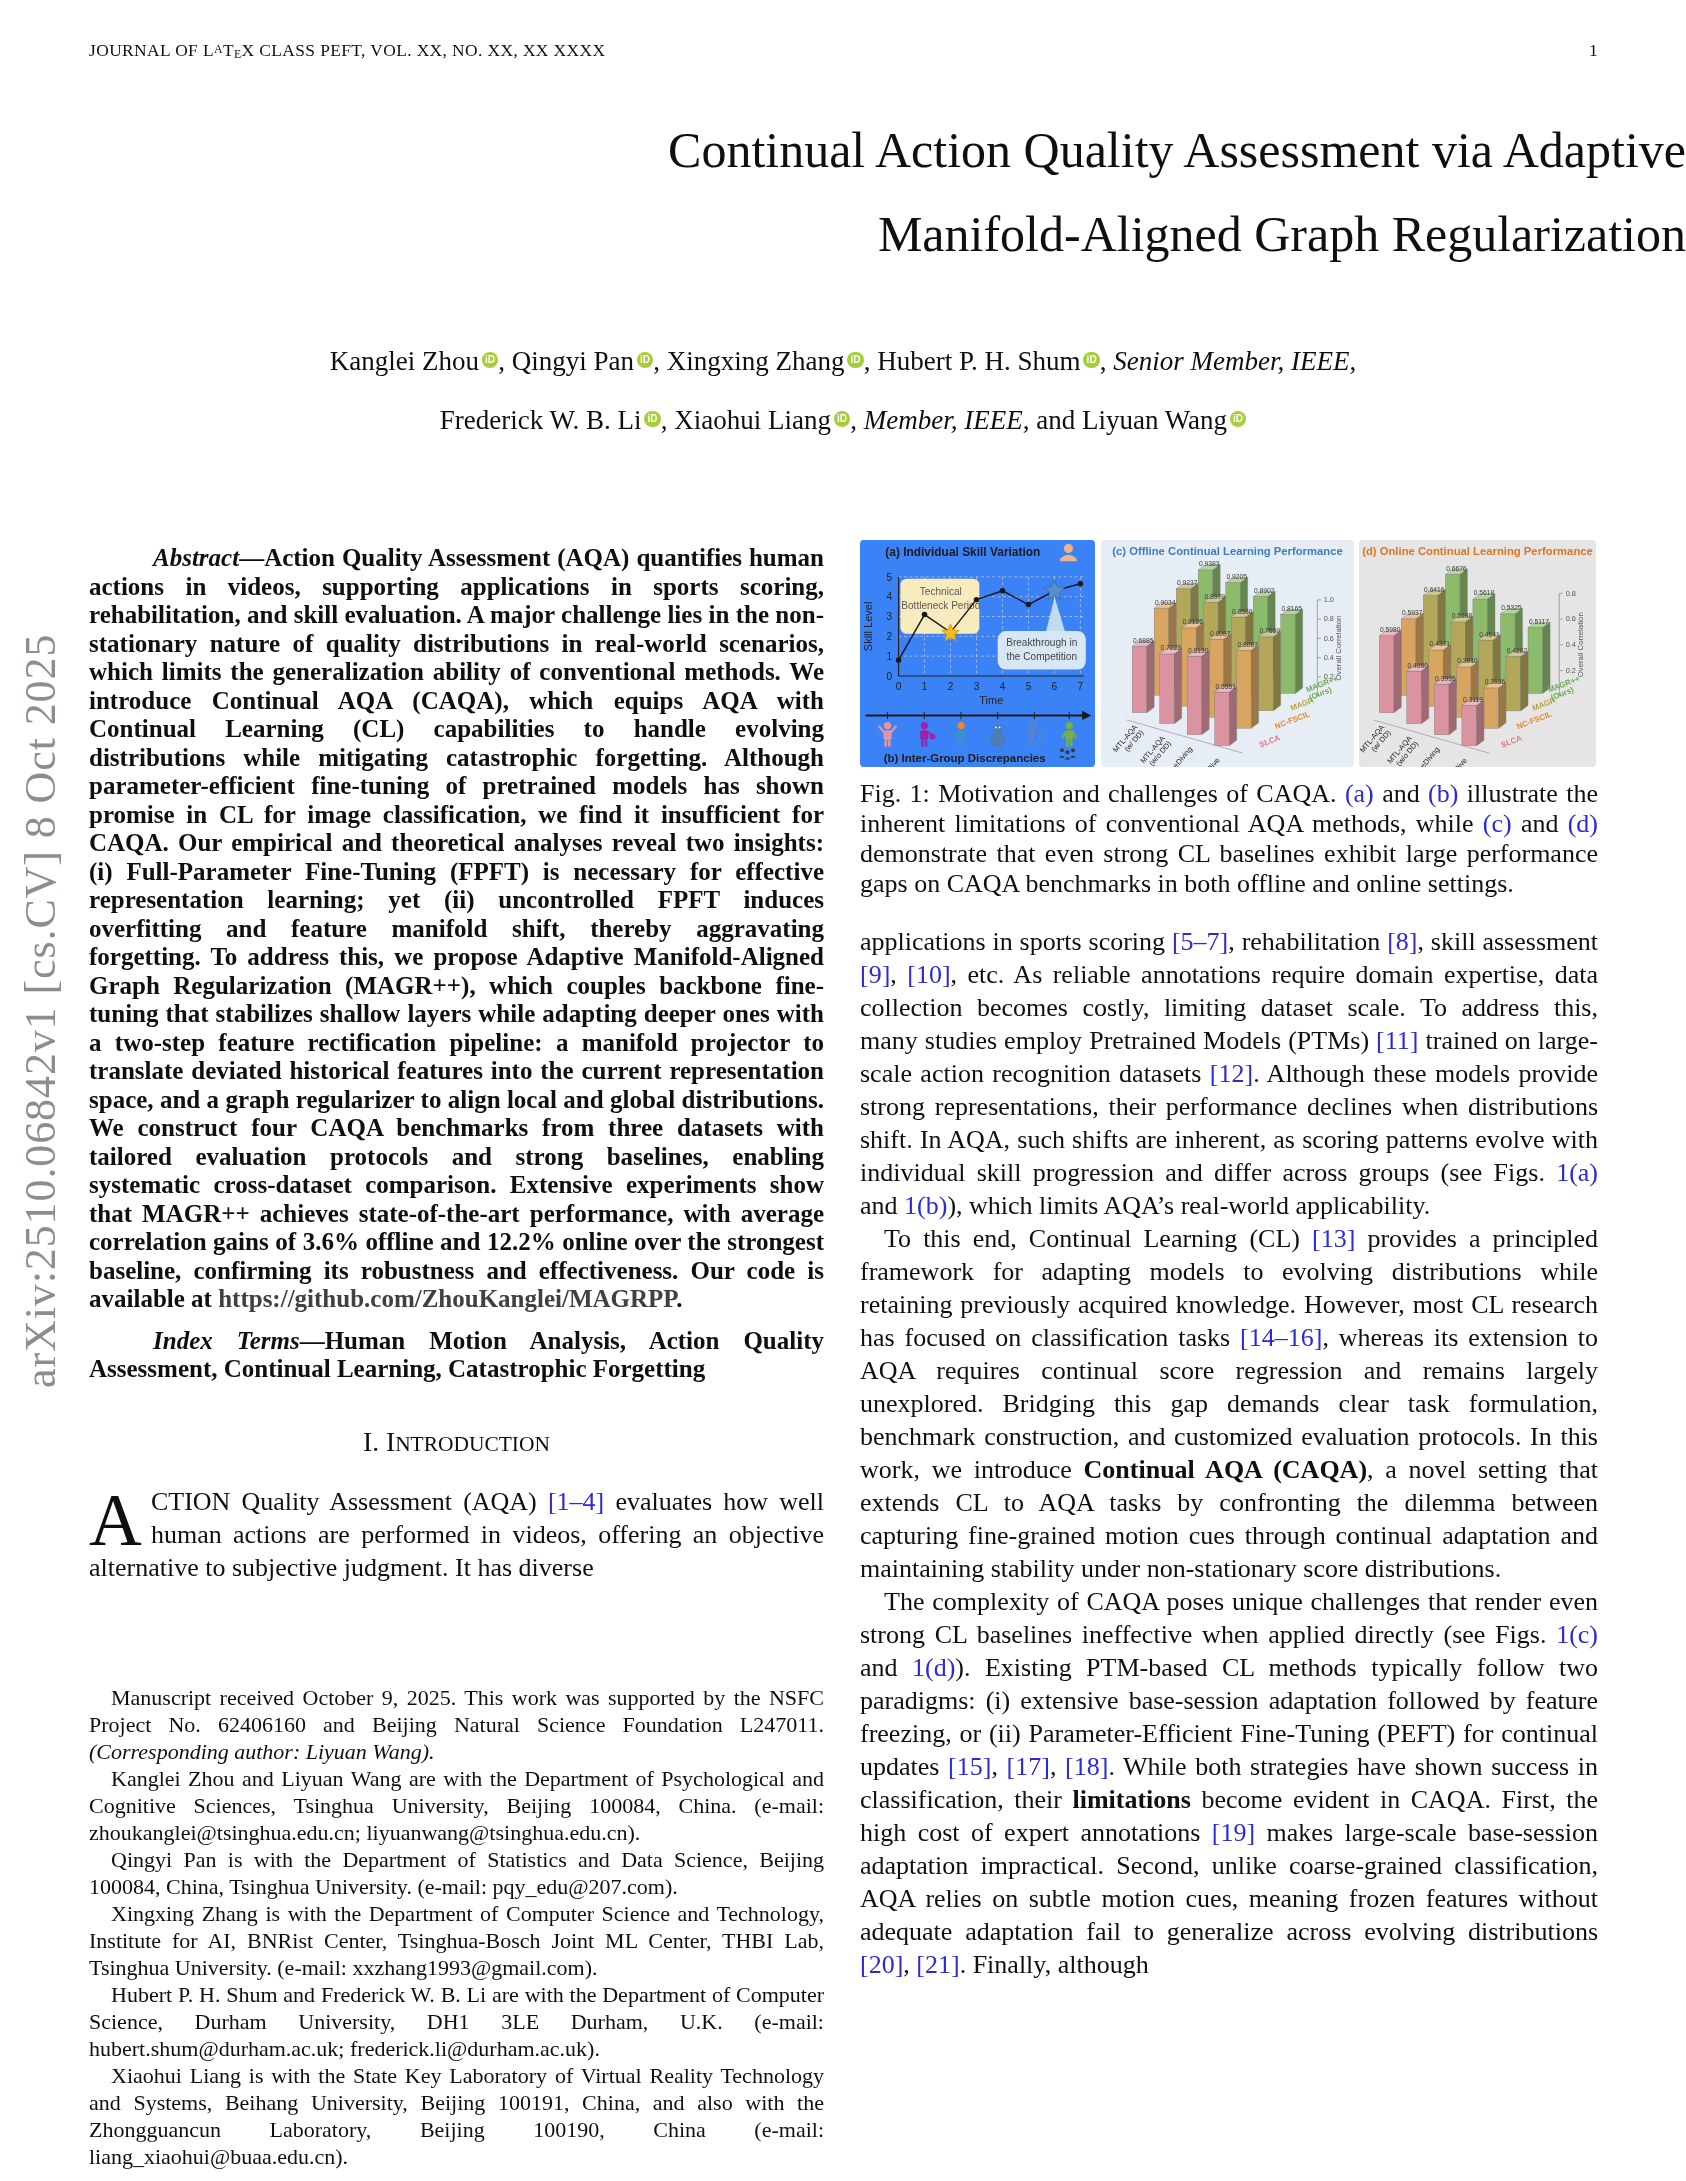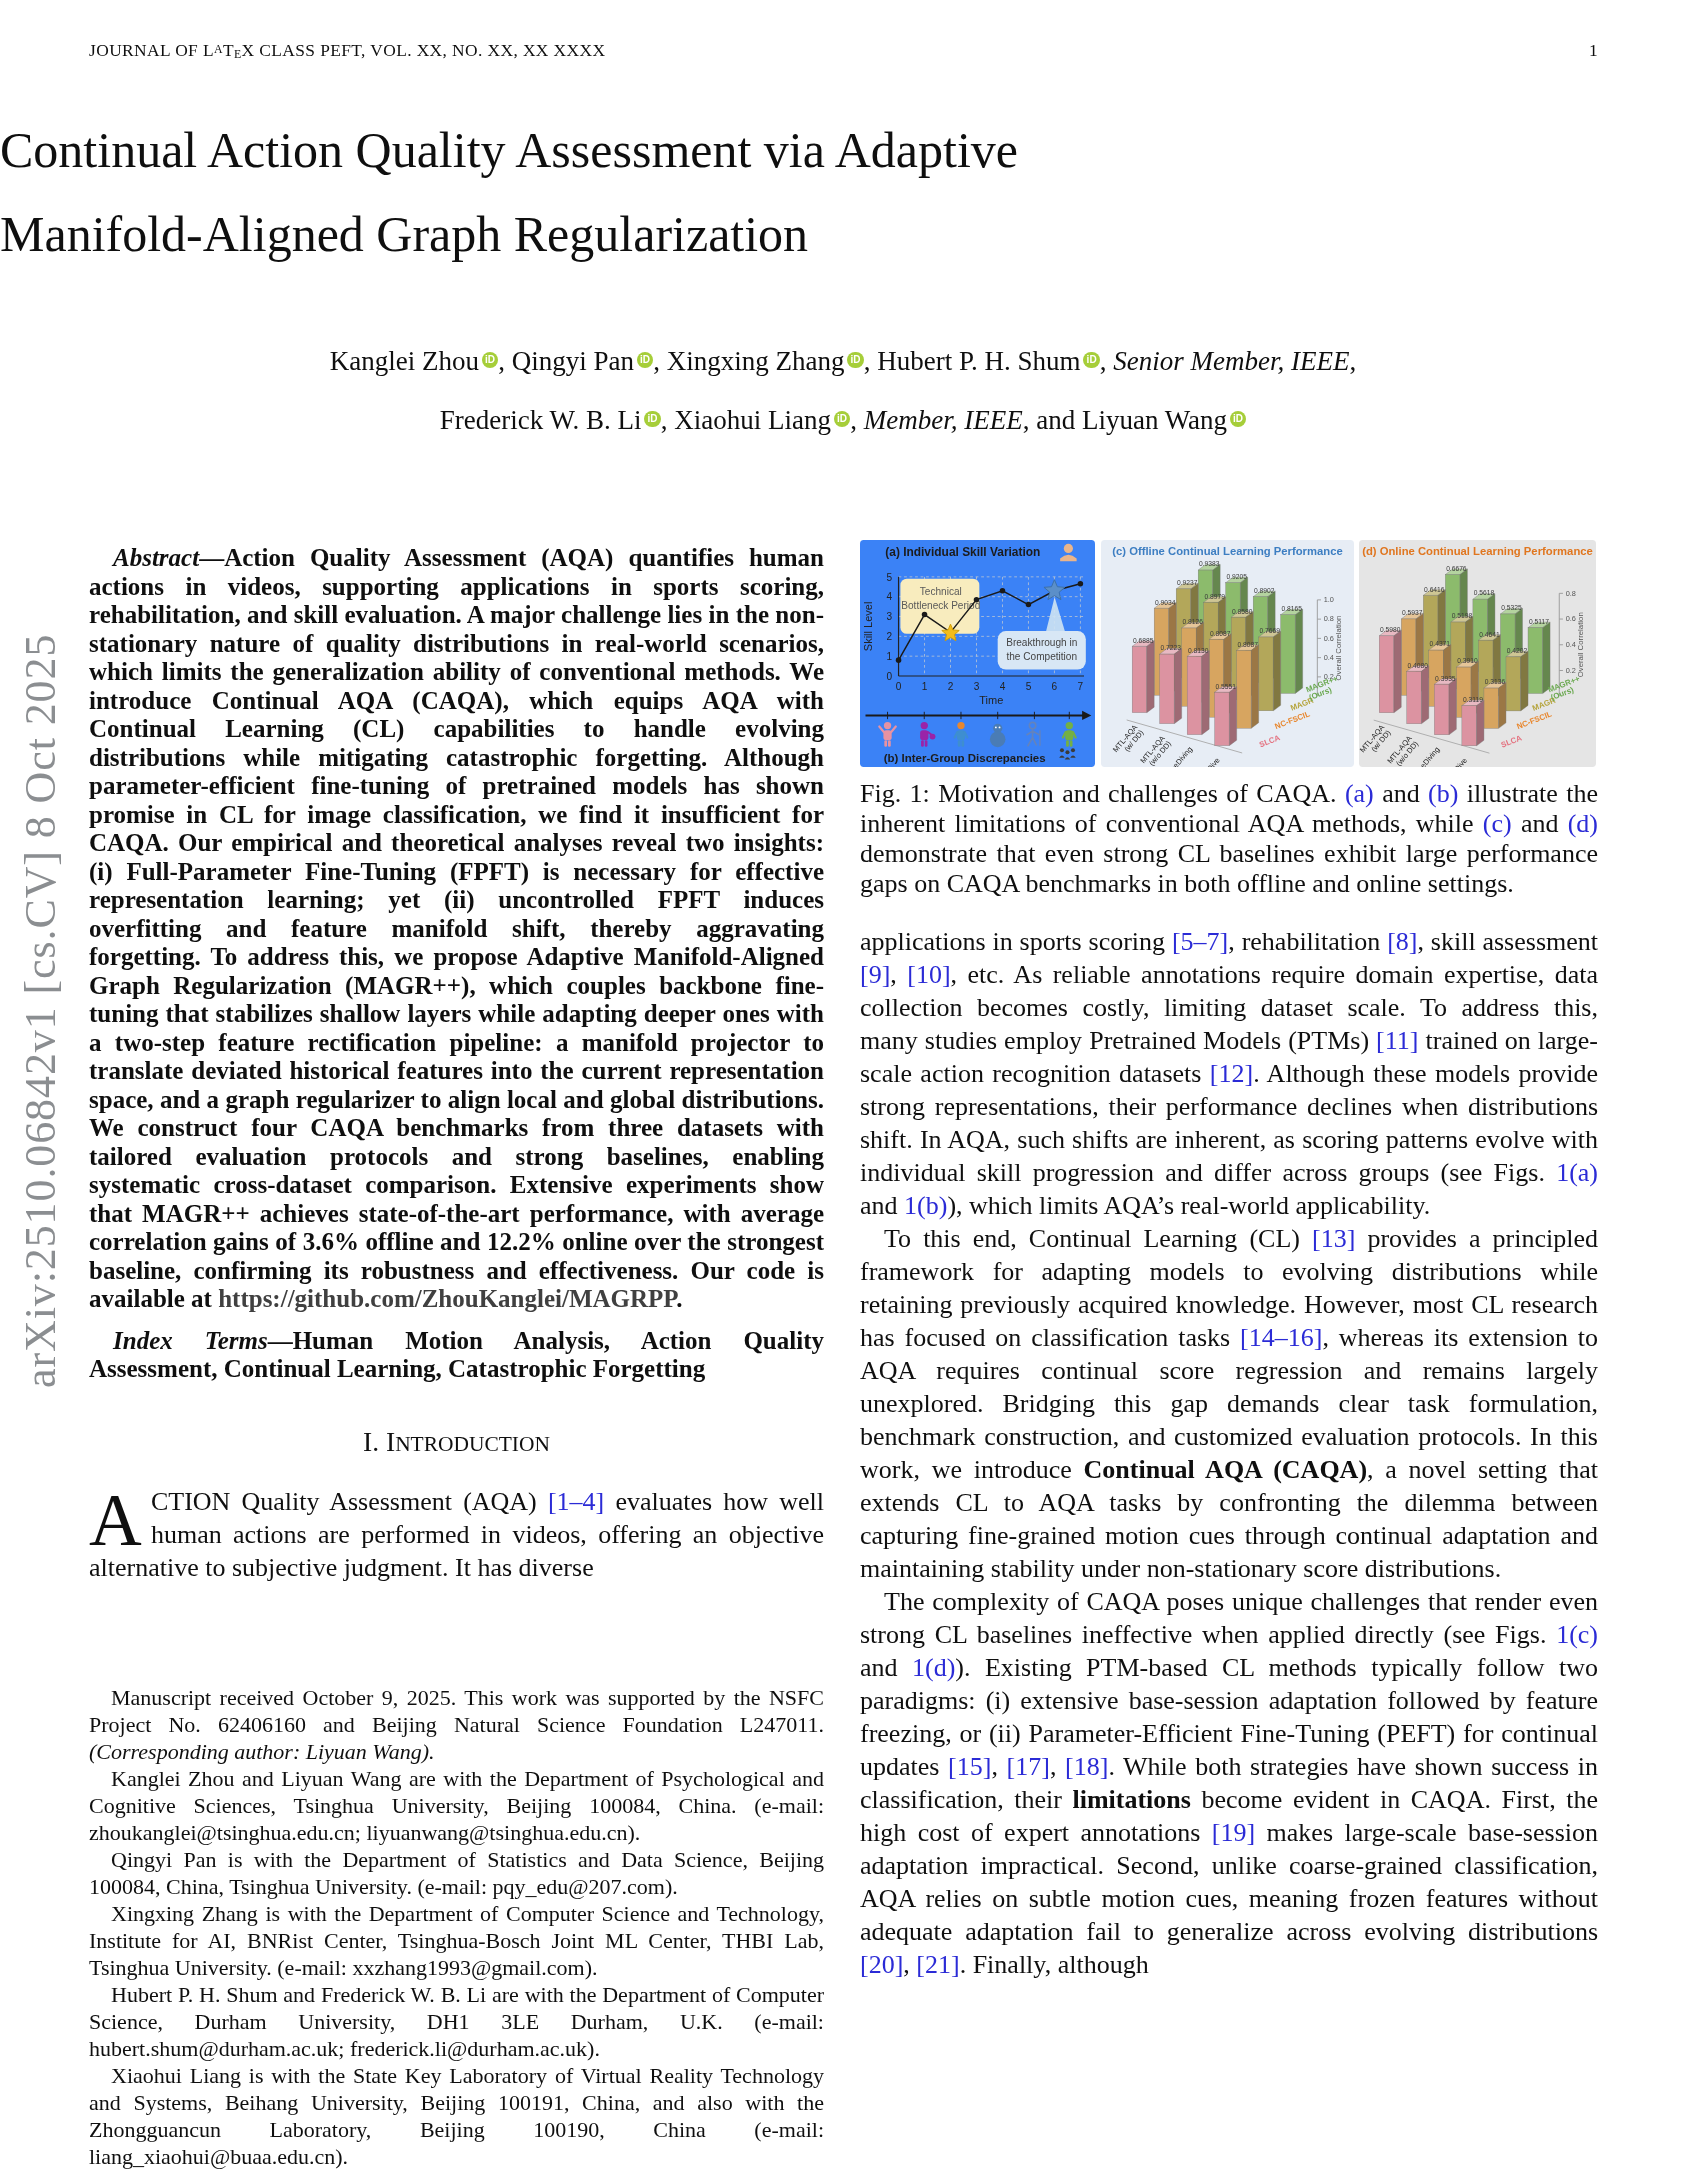--- a/index.html
+++ b/index.html
@@ -1,20 +1,20 @@
 <!DOCTYPE html>
 <html lang="en" style="font-size:14.7px"><head>
 <meta charset="utf-8">
 <style>
   html,body{margin:0;padding:0;background:#9a9a9a;}
   .page{position:relative;width:1686px;height:2182px;background:#ffffff;margin:0 auto;
         font-family:"Liberation Serif",serif;color:#0f0f0f;overflow:hidden;}
   .header{position:absolute;top:40px;left:89px;width:1509px;display:flex;
           justify-content:space-between;font-size:17.4px;letter-spacing:0.4px;}
-  .title{position:absolute;top:108px;left:0;width:100%;text-align:left;
+  .title{position:absolute;top:108px;left:0;width:100%;text-align:right;
          font-size:50px;font-weight:400;line-height:84px;}
   .authors{position:absolute;top:332px;left:0;width:100%;text-align:center;
            font-size:27px;line-height:59px;}
   .watermark{position:absolute;left:14.7px;top:1388px;transform-origin:0 0;
              transform:rotate(-90deg);font-size:44px;color:#8b8e91;
              letter-spacing:0.9px;white-space:nowrap;}
   .colL{position:absolute;left:89px;top:544px;width:735px;}
   .colR{position:absolute;left:860px;top:540px;width:738px;}
   .abstract,.idx{font-weight:700;font-size:25px;line-height:28.5px;text-align:justify;
                  text-indent:24px;margin:0;}
@@ -31,21 +31,21 @@
   .pC{width:253px;background:#e7edf5;}
   .pD{width:237px;background:#e5e5e5;}
   .panel svg{display:block;width:100%;height:100%;}
   svg text{font-family:"Liberation Sans",sans-serif;}
   .caption{margin-top:12px;font-size:26px;line-height:30px;text-align:justify;}
   .bodyp{font-size:26px;line-height:33px;text-align:justify;margin:0;}
   .pfirst{margin-top:11px;}
   .pindent{text-indent:24px;}
   .sg-b{font-weight:700;}
   .sg-i{font-style:italic;}
-  .sg-bi{font-weight:700;font-style:italic;}
+  .sg-bi{font-weight:700;font-style:italic;margin-left:40px;}
   .sg-r{color:#2b2bd6;}
   .sg-l{color:#404040;font-weight:700;}
   .sg-sup{font-size:.68em;vertical-align:.28em;}
   .sg-sub{font-size:.68em;vertical-align:-.14em;}
   .sg-sc{font-size:.78em;}
   .orcid{display:inline-block;width:16.5px;height:16.5px;border-radius:50%;background:#a6ce39;
          color:#fff;font-family:"Liberation Sans",sans-serif;font-size:10px;font-weight:700;
          line-height:16.5px;text-align:center;vertical-align:7.3px;margin-left:2.8px;}
 </style>
 </head>

